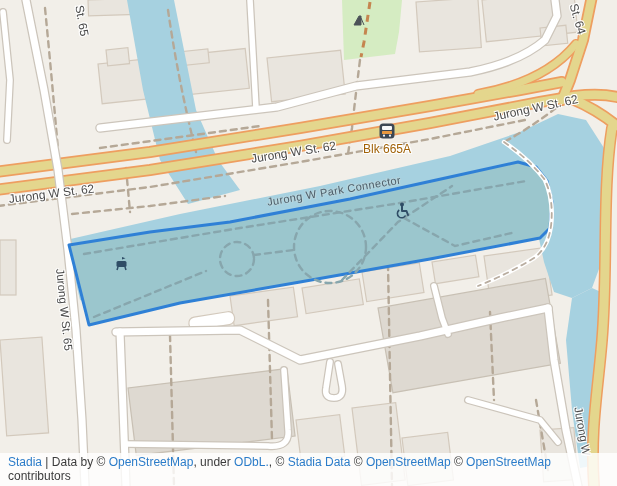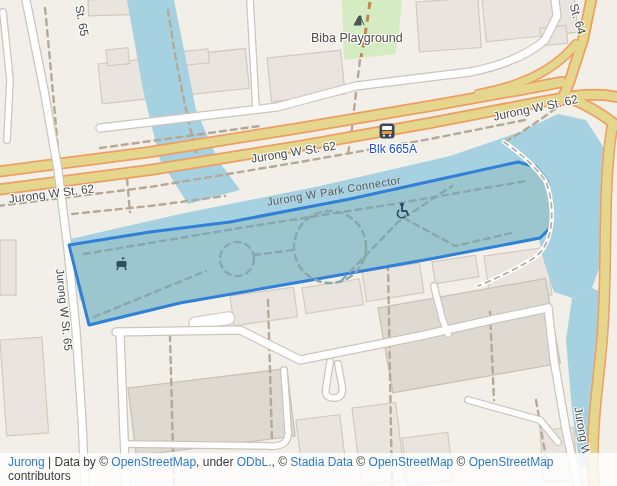--- a/index.html
+++ b/index.html
@@ -166,20 +166,19 @@
 </svg>
 
   <div class="maplabel" style="left:86px;top:4px;transform:rotate(80deg);">St. 65</div>
   <div class="maplabel" style="left:8px;top:192px;transform:rotate(-7deg);">Jurong W St. 62</div>
   <div class="maplabel" style="left:250px;top:152px;transform:rotate(-9deg);">Jurong W St. 62</div>
   <div class="maplabel" style="left:492px;top:110px;transform:rotate(-12deg);">Jurong W St. 62</div>
   <div class="maplabel" style="left:580px;top:2px;transform:rotate(74deg);">St. 64</div>
   <div class="maplabel" style="left:66px;top:268px;transform:rotate(84deg);font-size:11.5px;">Jurong W St. 65</div>
   <div class="maplabel" style="left:584px;top:406px;transform:rotate(80deg);font-size:11.5px;">Jurong W</div>
   <div class="maplabel pathlabel" style="left:266px;top:196px;transform:rotate(-9.5deg);">Jurong W Park Connector</div>
-  <div class="maplabel poilabel" style="left:311px;top:31px;font-size:12.5px;">Biba Playground</div>
-  <div class="maplabel poilabel" style="left:363px;top:142px;color:#1d4ed8;margin-left:6px;">Blk 665A</div>
+  <div class="maplabel poilabel" style="left:363px;top:142px;color:#a16207;">Blk 665A</div>
 
   <div id="attribution">
-    <span class="attr-link">Jurong</span><span> | Data by © </span><span class="attr-link">OpenStreetMap</span><span>, under </span><span class="attr-link">ODbL.</span><span>, © </span><span class="attr-link">Stadia Data</span><span> © </span><span class="attr-link">OpenStreetMap</span><span> © </span><span class="attr-link">OpenStreetMap</span><span> contributors</span>
+    <span class="attr-link">Stadia</span><span> | Data by © </span><span class="attr-link">OpenStreetMap</span><span>, under </span><span class="attr-link">ODbL.</span><span>, © </span><span class="attr-link">Stadia Data</span><span> © </span><span class="attr-link">OpenStreetMap</span><span> © </span><span class="attr-link">OpenStreetMap</span><span> contributors</span>
   </div>
 
 </div>
 
 </body></html>

